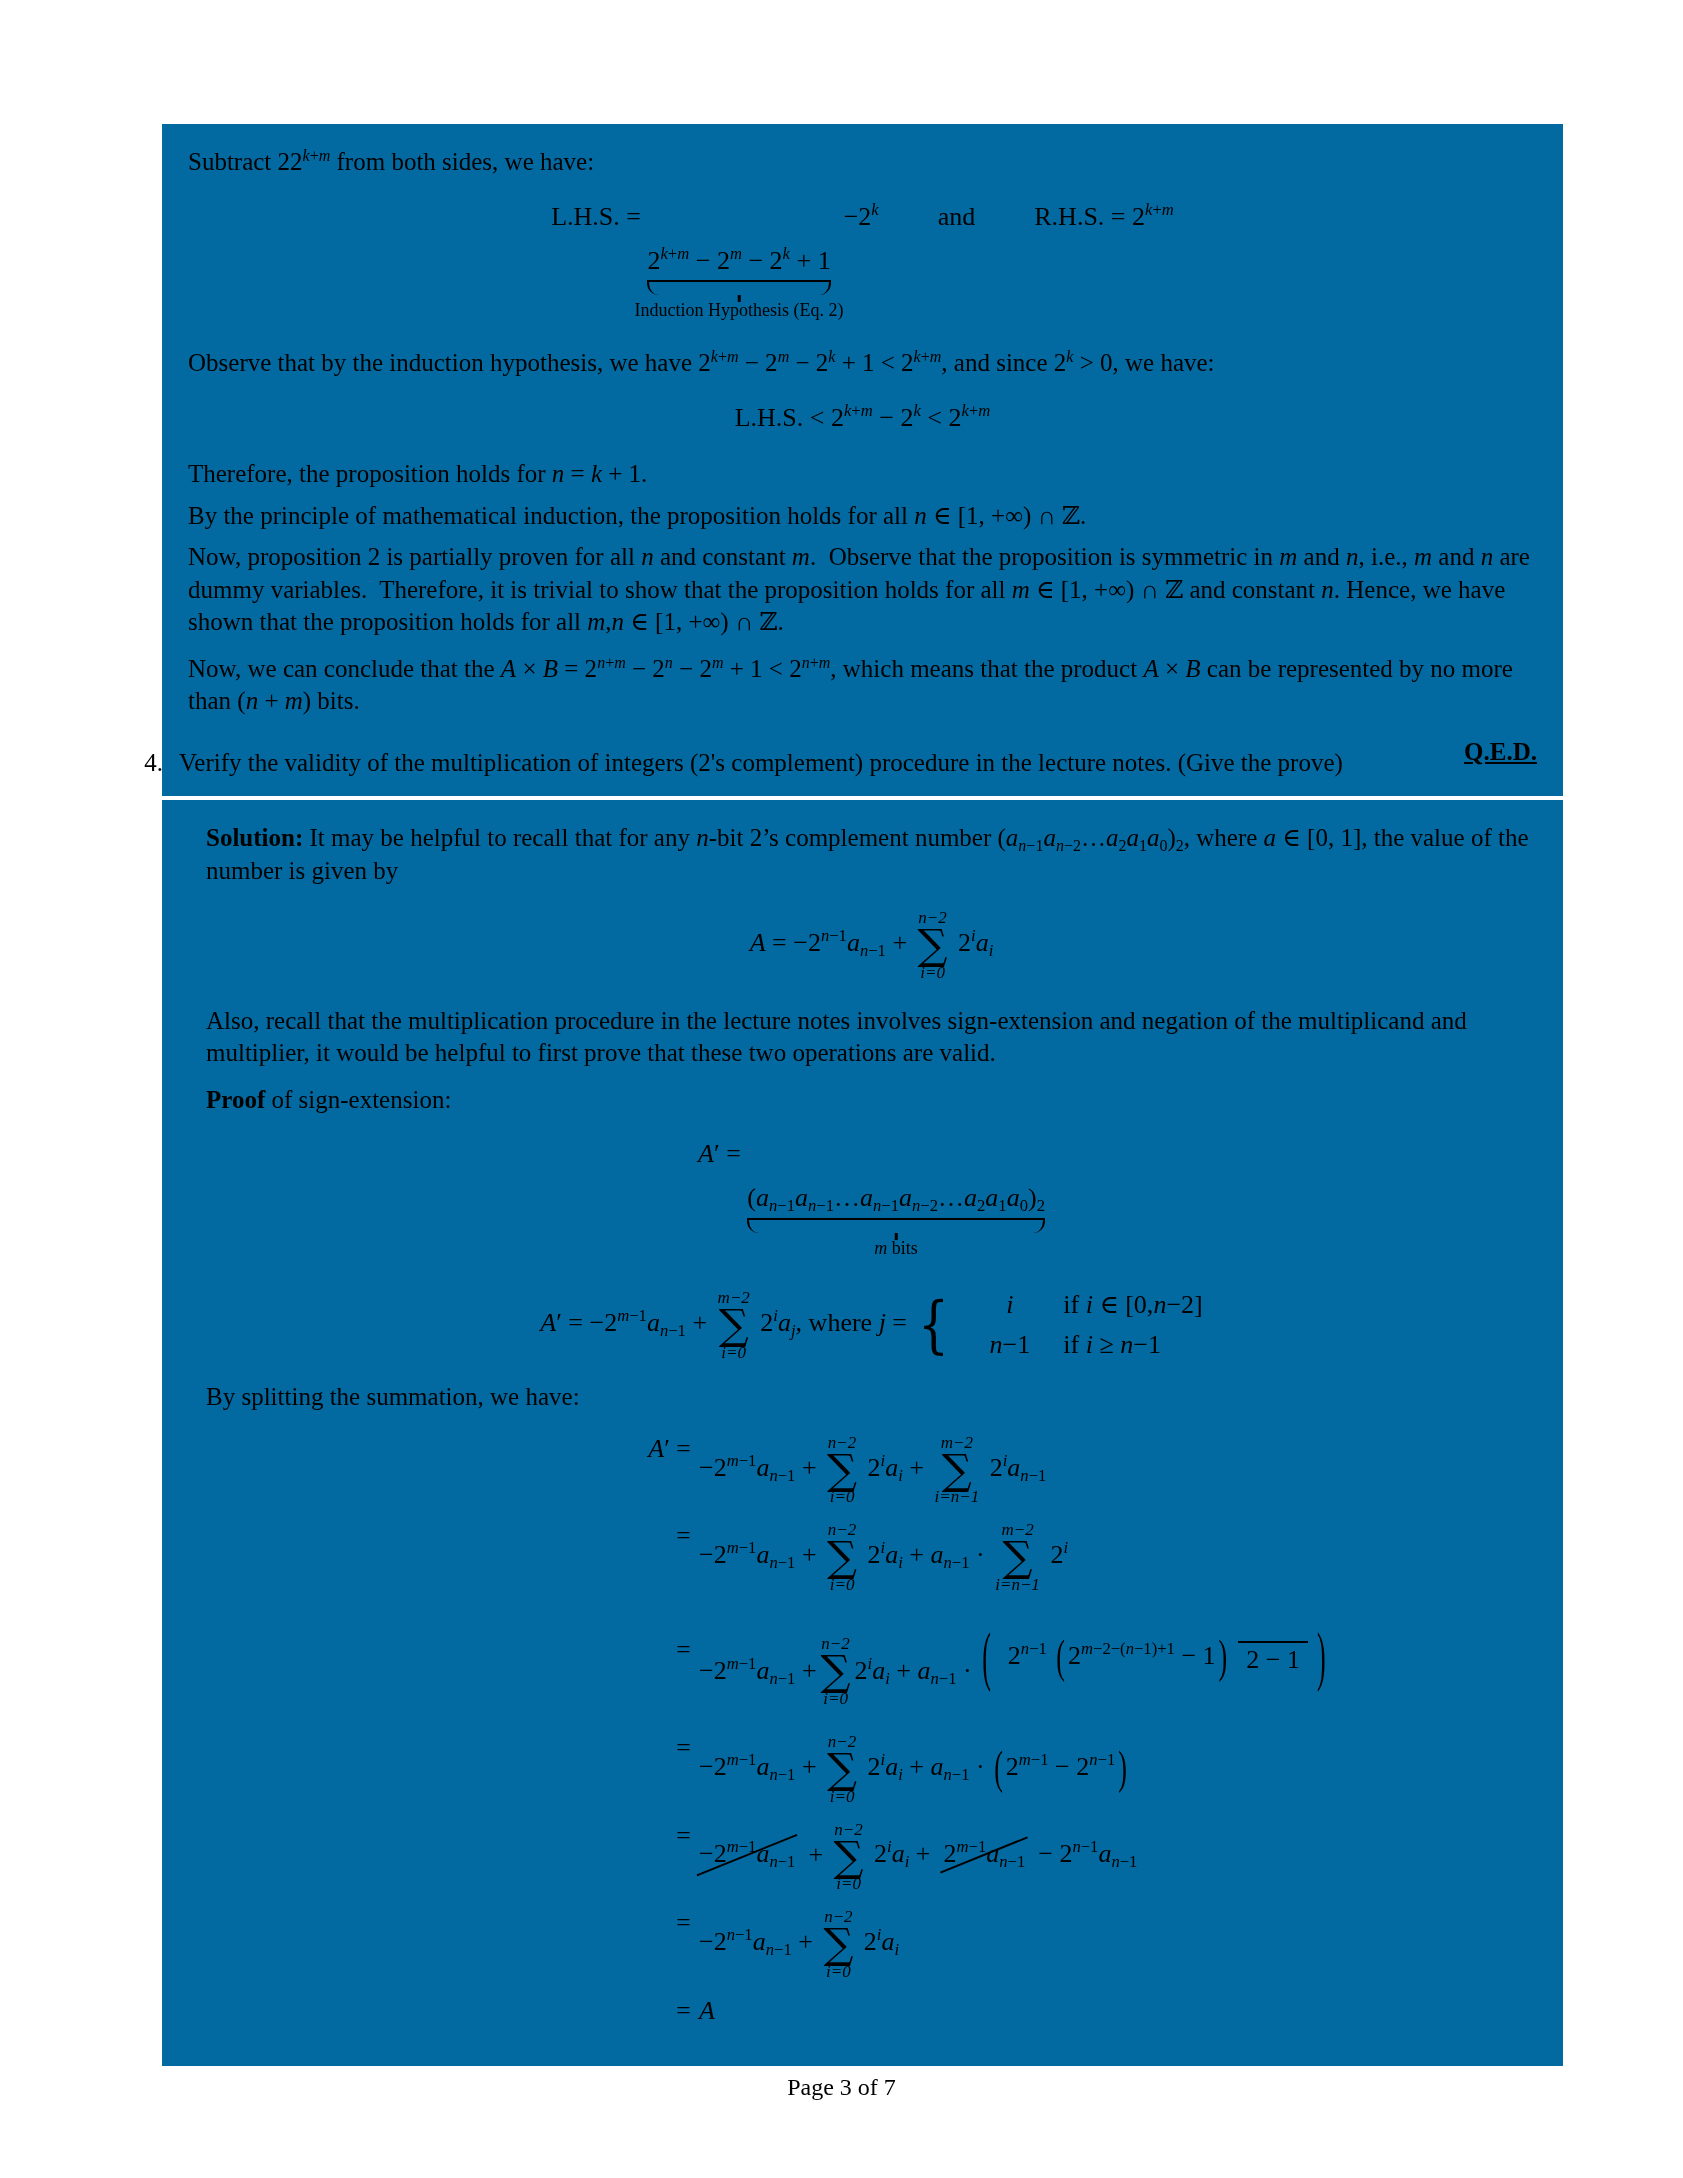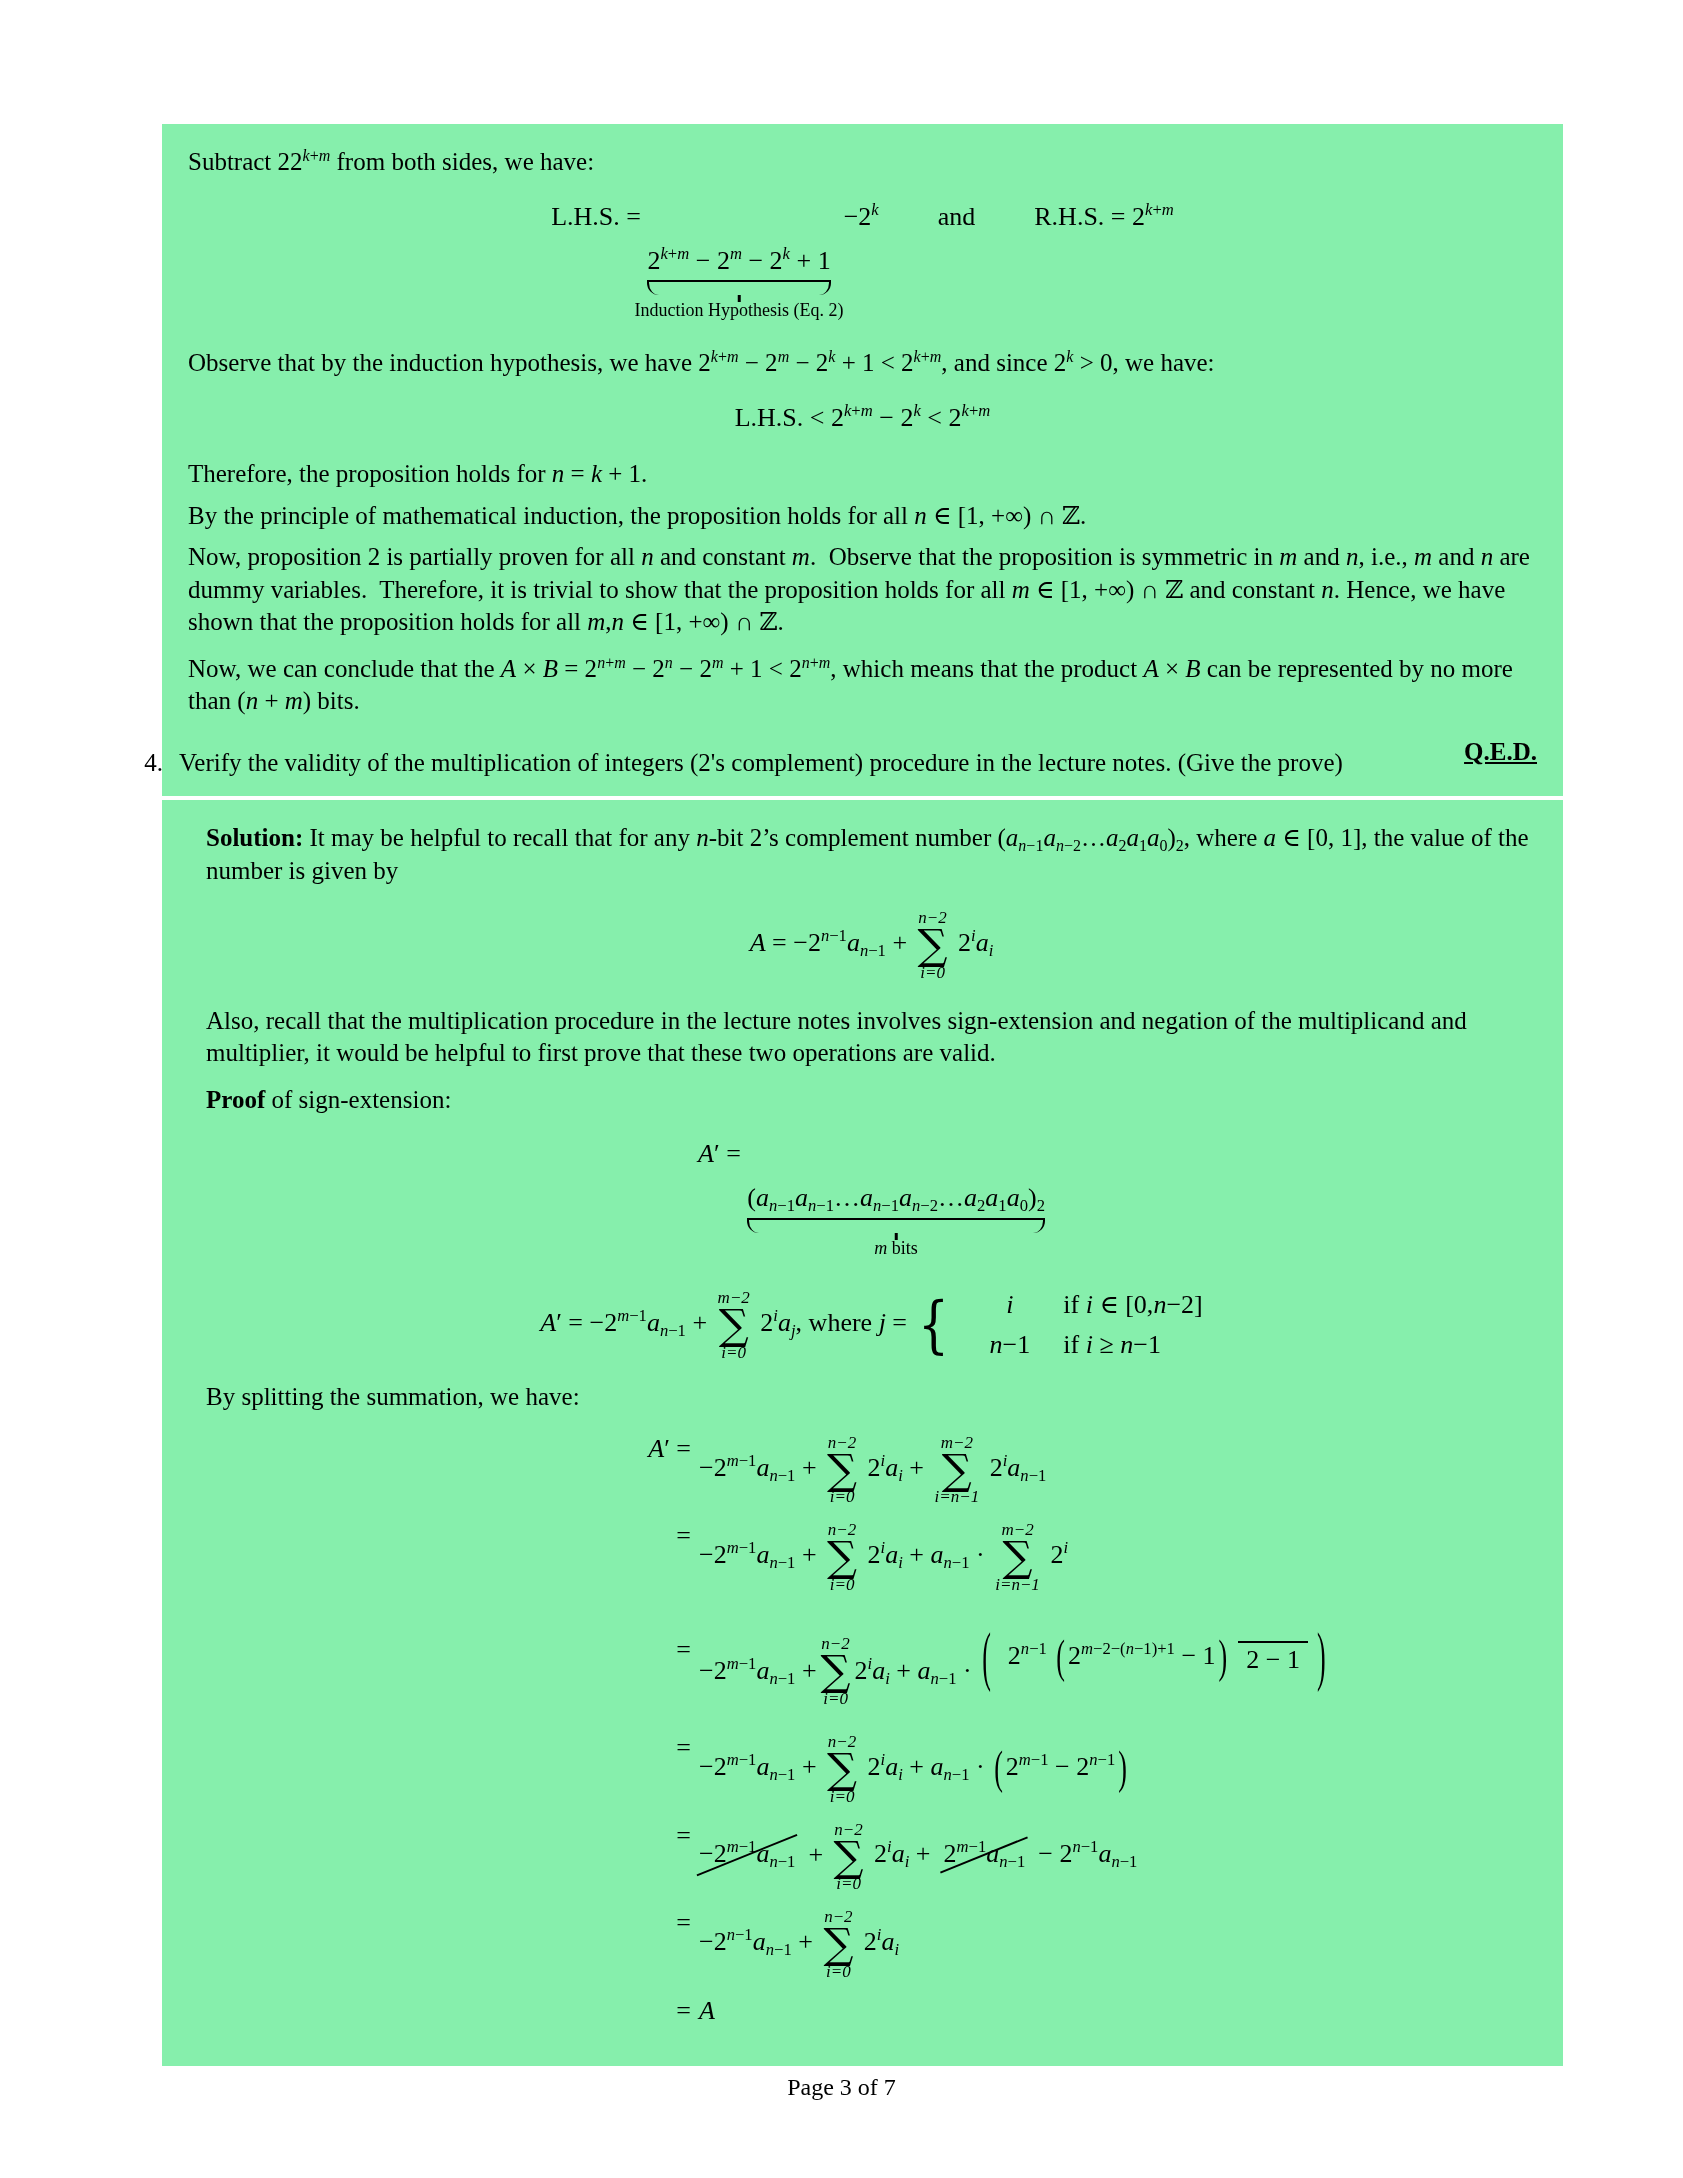--- a/index.html
+++ b/index.html
@@ -10,21 +10,21 @@
     color:#000;
     position:relative;
     overflow:hidden;
   }
   .page{
     position:absolute;
     left:0;top:0;width:1683px;height:2178px;
   }
   
   .shaded{
-    background:#86efac;
+    background:#0369a1;
     margin:0 auto;
     width:1401px;
     box-sizing:border-box;
     padding:22px 26px 26px 26px;
   }
   #box-1{position:absolute;left:162px;top:124px;width:1401px;padding-bottom:30px;}
   #q4{position:absolute;left:117px;top:747px;width:1455px;}
   #box-2{position:absolute;left:162px;top:800px;width:1401px;padding-bottom:30px;padding-left:44px;}
   #footer{position:absolute;left:0;top:2074px;width:1683px;text-align:center;}
 

